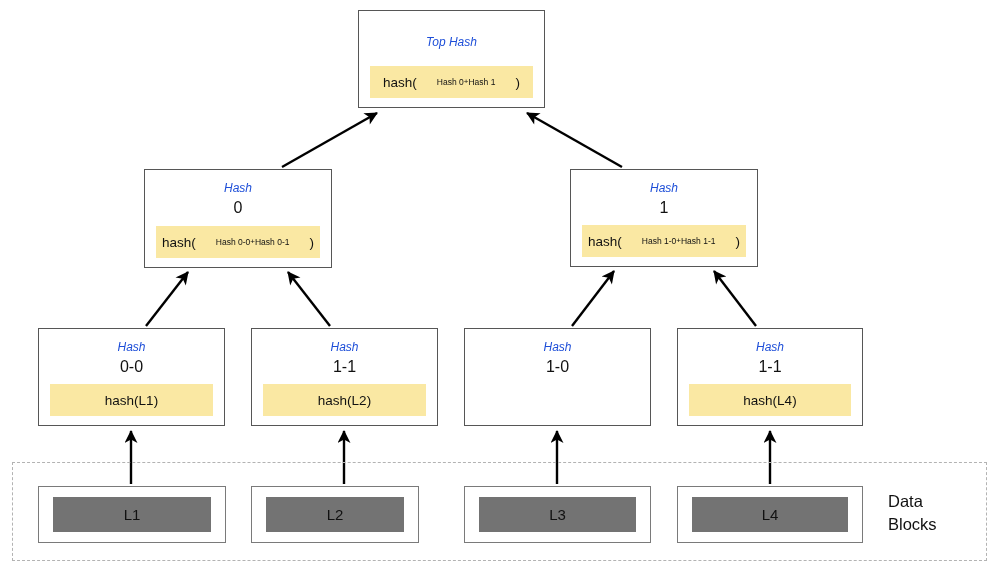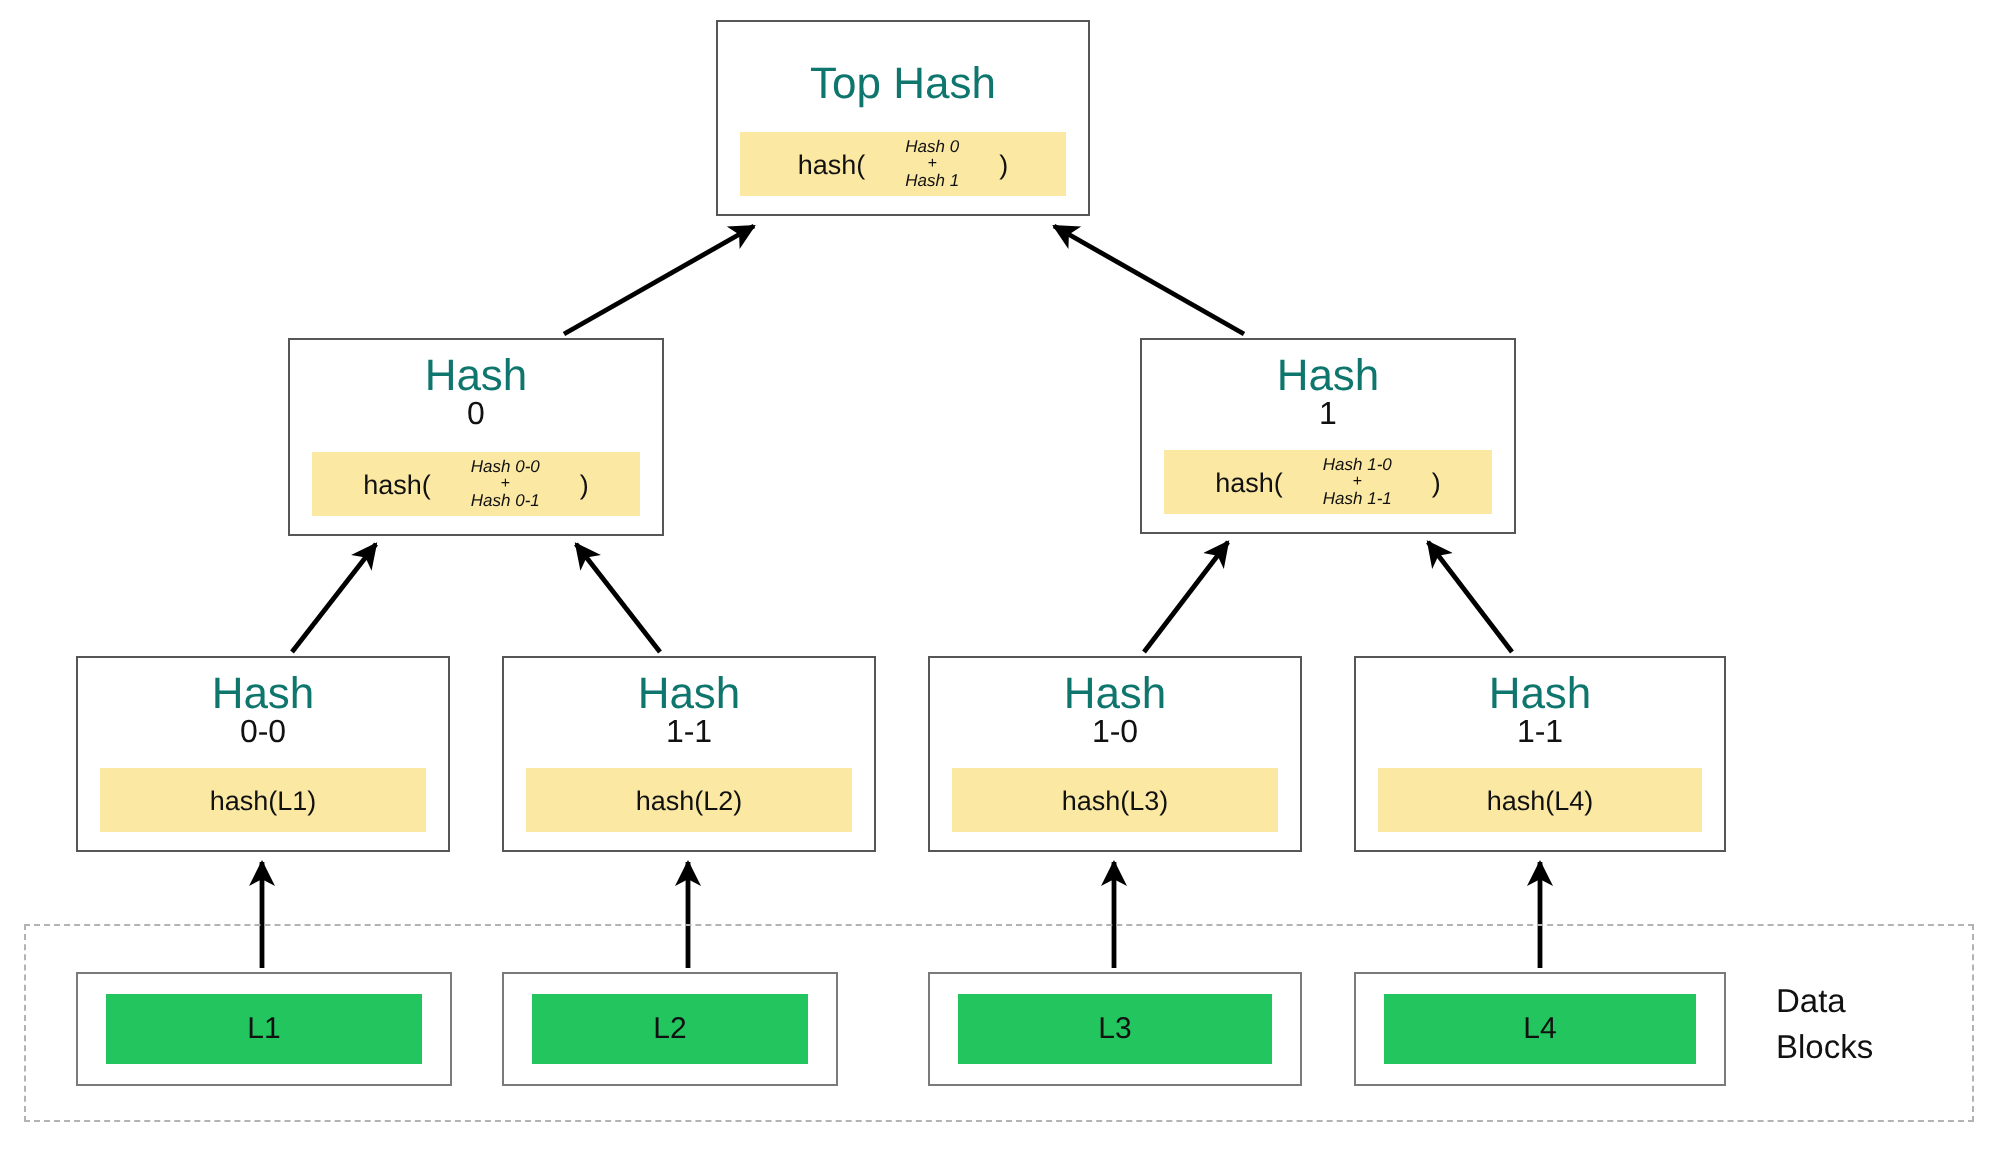--- a/index.html
+++ b/index.html
@@ -24,23 +24,24 @@
   
   .node {
     position: absolute;
     background: #ffffff;
     border: 1.6px solid #565656;
     box-sizing: border-box;
   }
   .node-title {
     margin-top: 8px;
     text-align: center;
-    font-size: 22px;
+    font-size: 12px;
     line-height: 20px;
-    color: #0f766e;
+    color: #1d4ed8;
+    font-style: italic;
   }
   .node-title.single {
     margin-top: 21px;
   }
   .node-subtitle {
     text-align: center;
     font-size: 16px;
     line-height: 20px;
     color: #111111;
   }
@@ -56,26 +57,24 @@
     justify-content: center;
     gap: 20px;
     text-align: center;
   }
   .formula .fn {
     font-size: 13.5px;
     color: #111111;
   }
   .formula .args {
     display: flex;
-    flex-direction: column;
     align-items: center;
     font-size: 8.5px;
     line-height: 9px;
     color: #111111;
-    font-style: italic;
   }
   .formula .args .plus { font-size: 8px; line-height: 8px; }
   .formula.simple {
     font-size: 13.5px;
     color: #111111;
     gap: 0;
   }
 
   
   .data-container {
@@ -97,21 +96,21 @@
   .dblock {
     position: absolute;
     height: 57px;
     background: #ffffff;
     border: 1.5px solid #7a7a7a;
     box-sizing: border-box;
   }
   .dblock-inner {
     position: absolute;
     left: 14px; right: 14px; top: 10px; bottom: 10px;
-    background: #22c55e;
+    background: #737373;
     display: flex;
     align-items: center;
     justify-content: center;
     font-size: 15px;
     color: #111111;
   }
 </style>
 </head>
 <body>
 
@@ -187,21 +186,20 @@
 
   <div class="node" style="left:251px; top:328px; width:187px; height:98px;">
     <div class="node-title">Hash</div>
     <div class="node-subtitle">1-1</div>
     <div class="formula simple">hash(L2)</div>
   </div>
 
   <div class="node" style="left:464px; top:328px; width:187px; height:98px;">
     <div class="node-title">Hash</div>
     <div class="node-subtitle">1-0</div>
-    <div class="formula simple">hash(L3)</div>
   </div>
 
   <div class="node" style="left:677px; top:328px; width:186px; height:98px;">
     <div class="node-title">Hash</div>
     <div class="node-subtitle">1-1</div>
     <div class="formula simple">hash(L4)</div>
   </div>
 
   <div class="data-container"></div>
 

